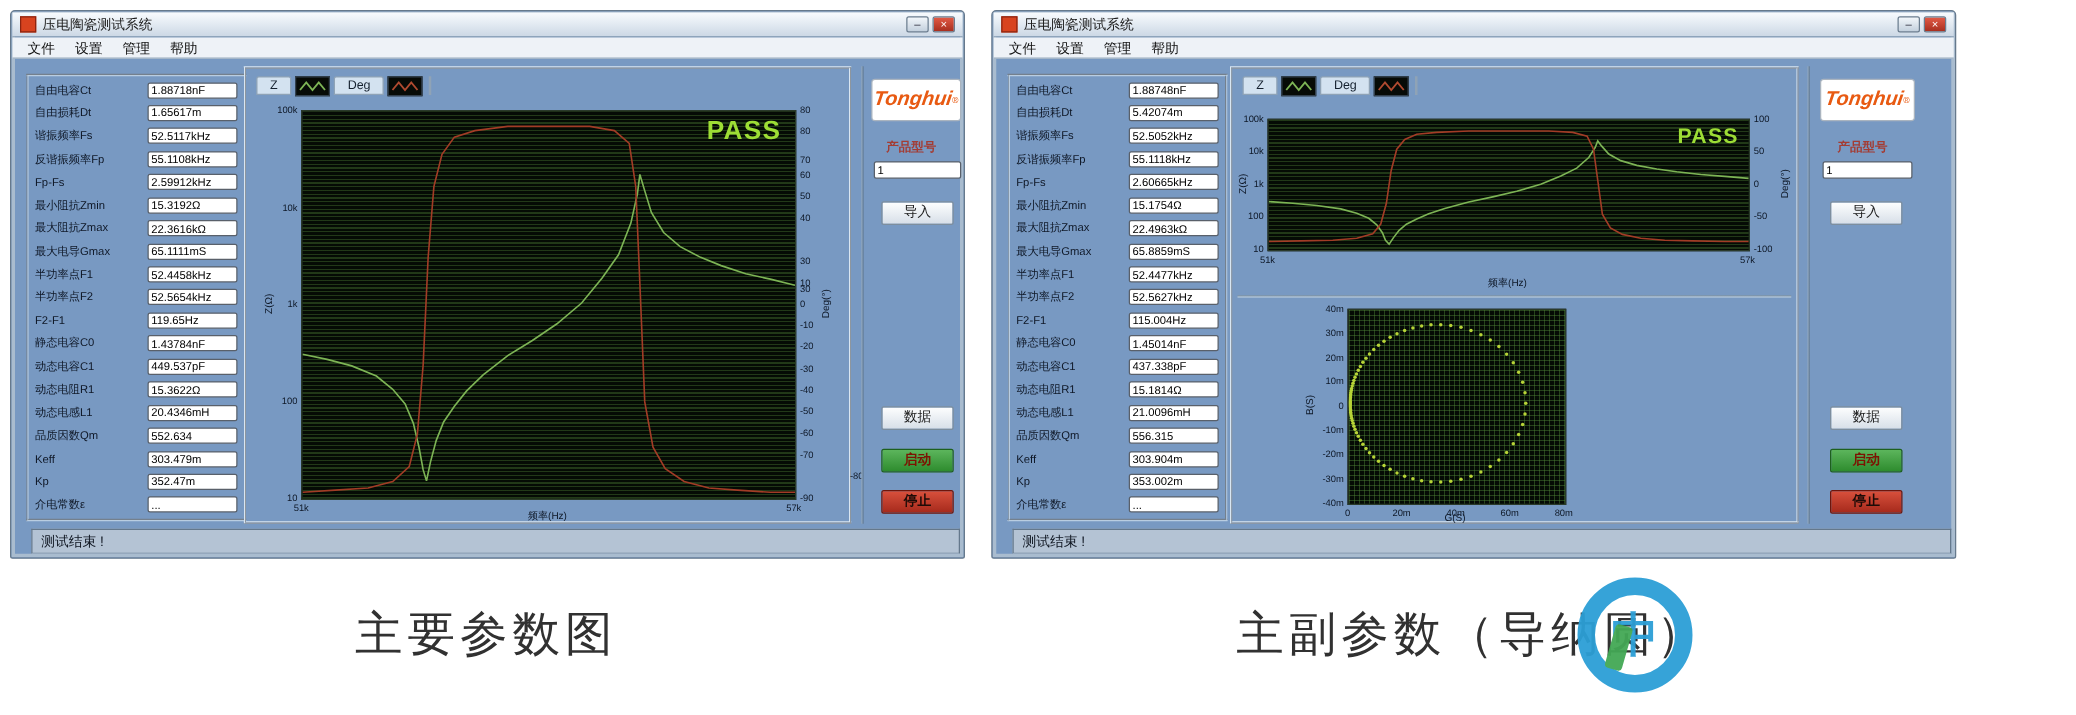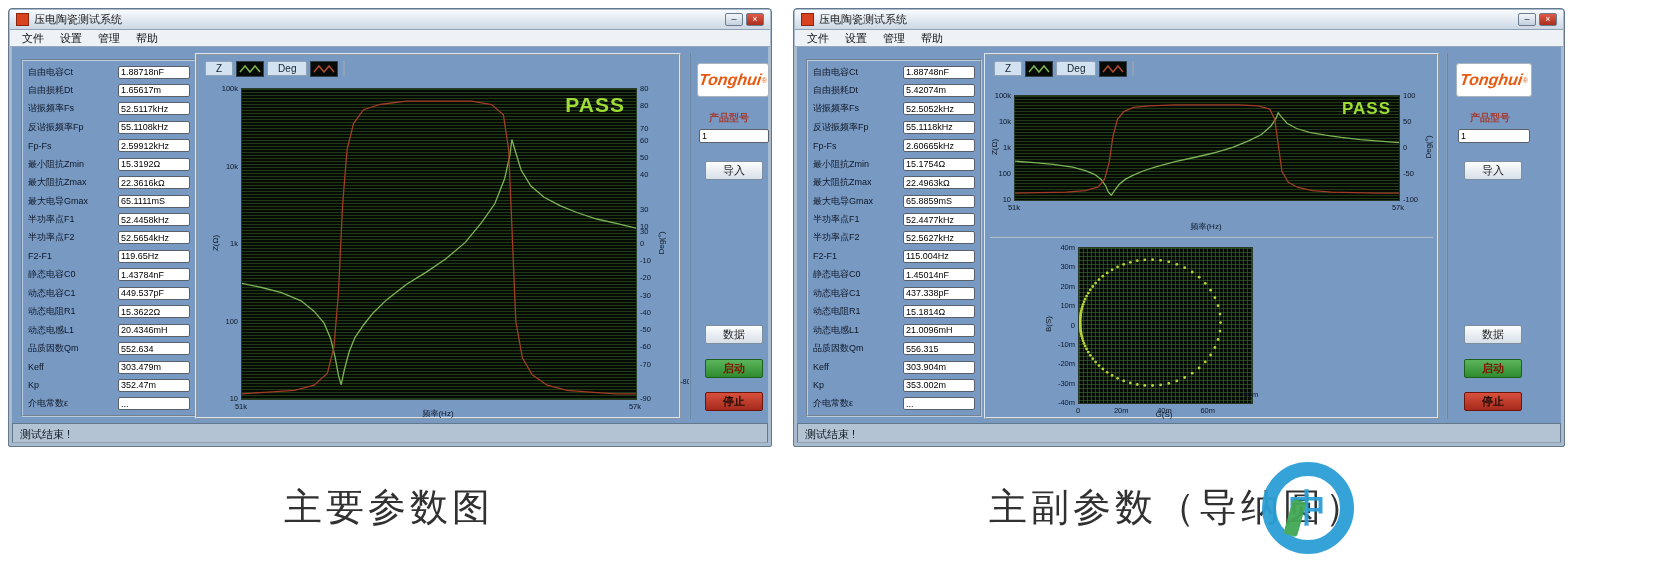--- a/index.html
+++ b/index.html
@@ -36,21 +36,21 @@
   .vdiv{position:absolute;width:2px;background:linear-gradient(90deg,#93a9bf,#5f7a96);}
   .logo{position:absolute;background:#fff;border:1px solid #aab4bf;border-radius:3px;display:flex;align-items:center;justify-content:center;}
   .logo .lg{color:#e85a12;font-style:italic;font-weight:bold;font-size:16px;transform:skewX(-8deg);}
   .logo .reg{color:#e85a12;font-size:7px;vertical-align:super;}
   .prodlbl{position:absolute;color:#a33c33;font-size:10px;font-weight:bold;}
   .prodinput{position:absolute;height:14px;border:1px solid #59606a;border-radius:2px;background:#fff;font-size:9px;padding:0 2px;font-family:inherit;box-sizing:border-box;}
   .sbtn{position:absolute;width:58px;height:19px;border-radius:2px;font-size:11px;text-align:center;line-height:17px;box-sizing:border-box;}
   .sbtn.plain{background:linear-gradient(#fdfefe,#d7dfe8);border:1px solid #7d8e9e;color:#1c1c1c;}
   .sbtn.green{background:linear-gradient(#5cb55c,#2e8c2e);border:1px solid #1d601d;color:#7c1402;font-weight:bold;}
   .sbtn.red{background:linear-gradient(#d8503c,#a62a1c);border:1px solid #6e150b;color:#1d0b07;font-weight:bold;}
-  .statusbar{position:absolute;left:3px;right:3px;bottom:3px;height:20px;background:#b4c3d4;border:1px solid #64788c;border-bottom-color:#8fa3b6;font-size:11px;color:#0e1520;line-height:20px;padding-left:7px;box-sizing:border-box;}
+  .statusbar{position:absolute;left:16px;right:3px;bottom:3px;height:20px;background:#b4c3d4;border:1px solid #64788c;border-bottom-color:#8fa3b6;font-size:11px;color:#0e1520;line-height:20px;padding-left:7px;box-sizing:border-box;}
   .hdiv{position:absolute;height:2px;background:linear-gradient(#6c86a0,#c4d4e2);}
   .caption{position:absolute;font-size:38px;color:#313131;transform:translateX(-50%);white-space:nowrap;letter-spacing:4px;}
   .watermark{position:absolute;z-index:20;opacity:0.95;}
   .wm-ring{position:absolute;left:0;top:14px;width:92px;height:92px;border:14px solid #2c9fd6;border-radius:50%;box-sizing:border-box;display:flex;align-items:center;justify-content:center;}
   .wm-glyph{font-size:38px;font-weight:bold;color:#2c9fd6;}
   .wm-leaf{position:absolute;left:26px;top:52px;width:14px;height:36px;background:#43a855;transform:rotate(16deg);border-radius:3px;z-index:21;}
   .wm-text{position:absolute;left:94px;top:28px;font-size:56px;font-weight:bold;color:#fff;-webkit-text-stroke:3px #2aa0d8;text-shadow:0 0 1px #2aa0d8;white-space:nowrap;letter-spacing:2px;}
 </style>
 </head>
 <body>
@@ -455,21 +455,21 @@
           <span class="tick" style="left: 89px; top: 67.125px; transform: translate(-100%, -50%);">10m</span>
           <span class="tick" style="left: 89px; top: 86.5px; transform: translate(-100%, -50%);">0</span>
           <span class="tick" style="left: 89px; top: 105.875px; transform: translate(-100%, -50%);">-10m</span>
           <span class="tick" style="left: 89px; top: 125.25px; transform: translate(-100%, -50%);">-20m</span>
           <span class="tick" style="left: 89px; top: 144.625px; transform: translate(-100%, -50%);">-30m</span>
           <span class="tick" style="left: 89px; top: 164px; transform: translate(-100%, -50%);">-40m</span>
           <span class="tick" style="left: 92px; top: 168px; transform: translate(-50%, 0px);">0</span>
           <span class="tick" style="left: 135.25px; top: 168px; transform: translate(-50%, 0px);">20m</span>
           <span class="tick" style="left: 178.5px; top: 168px; transform: translate(-50%, 0px);">40m</span>
           <span class="tick" style="left: 221.75px; top: 168px; transform: translate(-50%, 0px);">60m</span>
-          <span class="tick" style="left: 265px; top: 152px; transform: translate(-50%, 0px);">80m</span>
+          <span class="tick" style="left: 265px; top: 168px; transform: translate(-50%, 0px);">80m</span>
           <span class="alabel" style="left: 62px; top: 86px; transform: translate(-50%, -50%) rotate(-90deg);">B(S)</span>
           <span class="alabel" style="left: 178px; top: 176px; transform: translate(-50%, -50%);">G(S)</span>
         </div>
     </div>
 
     <div class="vdiv" style="left:652px;top:44px;height:366px;"></div>
 
     <div class="logo" style="left:662px;top:54px;width:74px;height:32px;">
       <span class="lg">Tonghui</span>
         <span class="reg">®</span>

